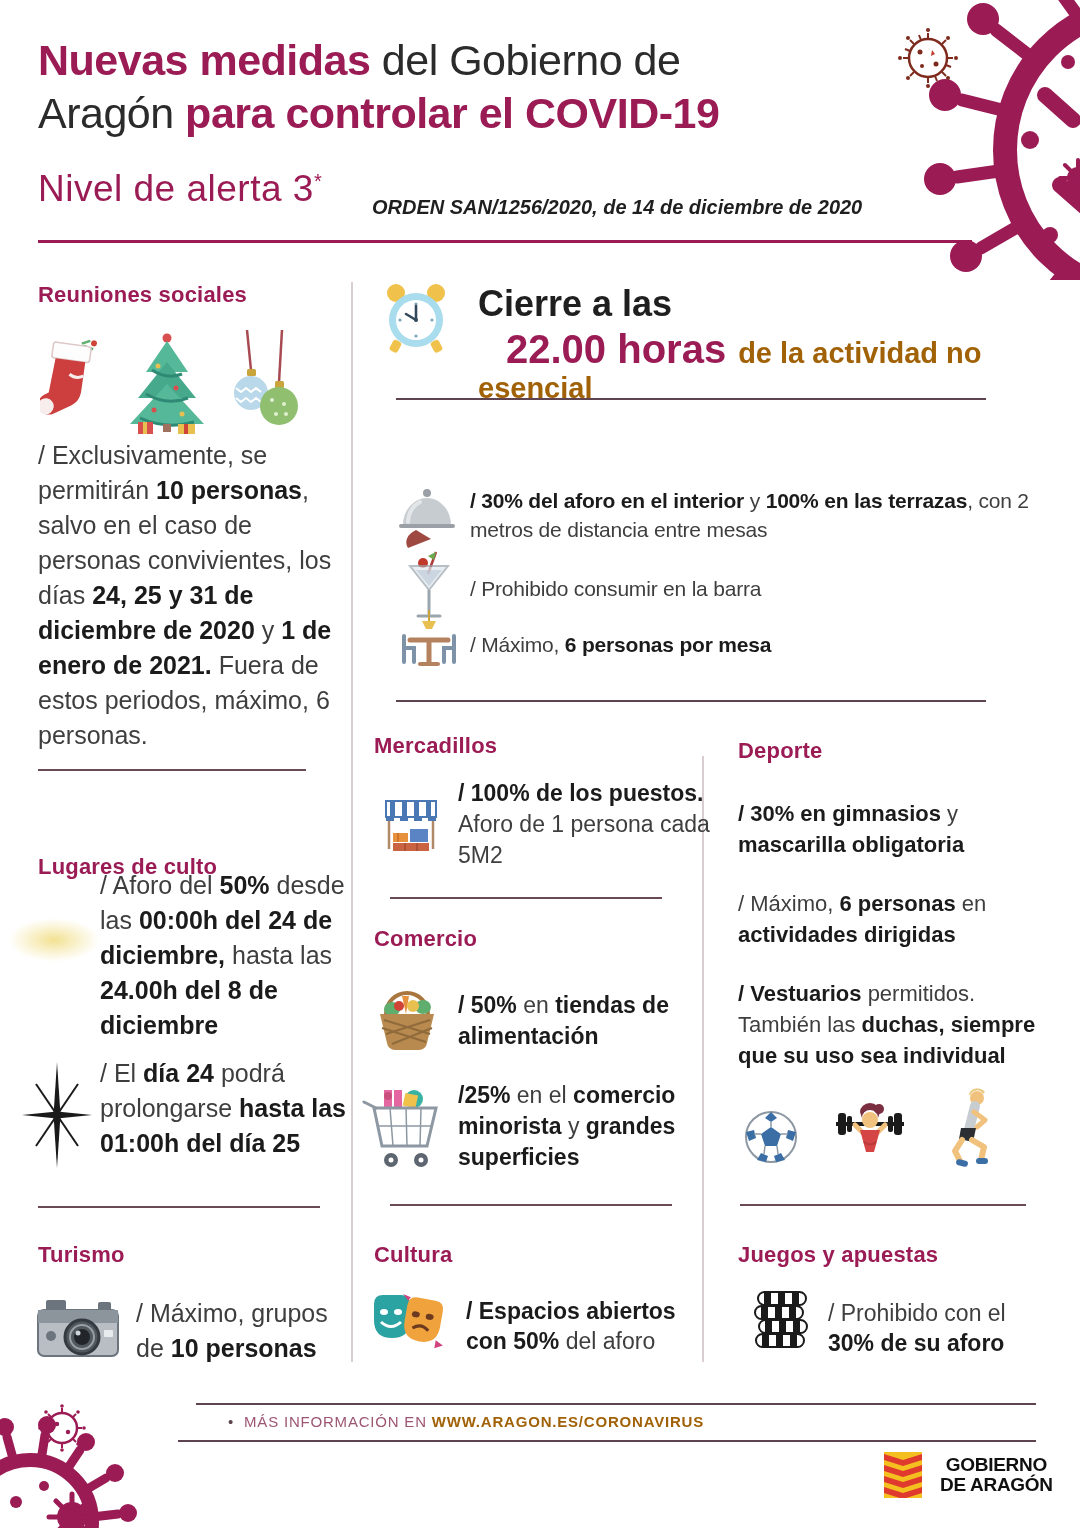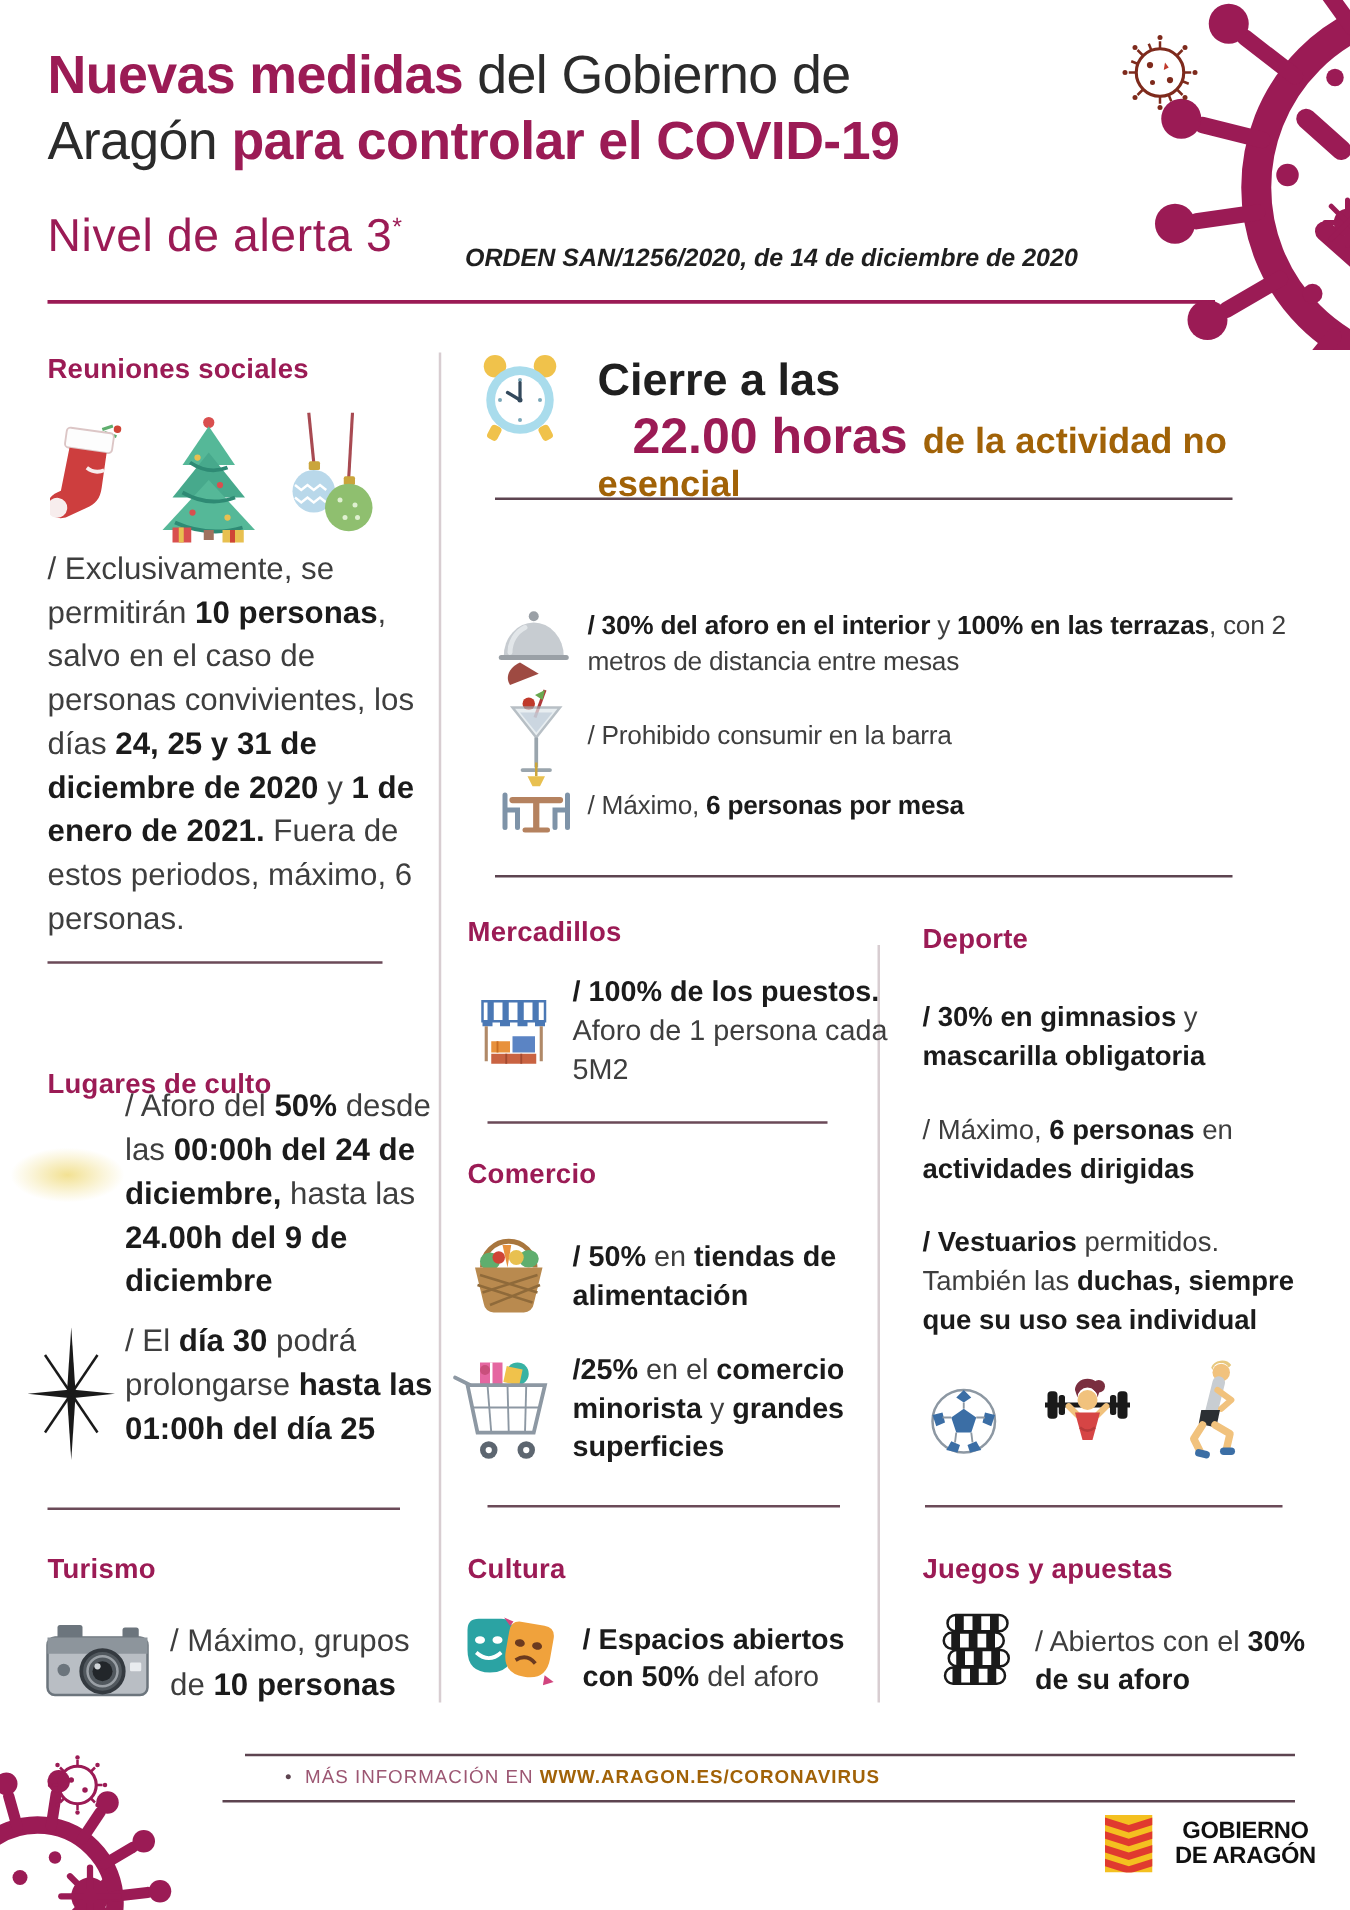--- a/index.html
+++ b/index.html
@@ -170,29 +170,29 @@
     <circle cx="54" cy="84" r="2" fill="#dff0d0"></circle>
       <circle cx="64" cy="84" r="2" fill="#dff0d0"></circle>
   </svg>
 
   <p class="abs txt txt-l" style="left:38px;top:438px;width:295px;margin:0;"><span>/ Exclusivamente, se permitirán </span><span class="b">10 personas</span><span>, salvo en el caso de personas convivientes, los días </span><span class="b">24, 25 y 31 de diciembre de 2020</span><span> y </span><span class="b">1 de enero de 2021.</span><span> Fuera de estos periodos, máximo, 6 personas.</span></p>
 
   <div class="abs hrule" style="left:38px;top:769px;width:268px;"></div>
 
   <div class="abs sec-h" style="left:38px;top:854px;">Lugares de culto</div>
   <div class="abs glow" style="left:8px;top:918px;"></div>
-  <p class="abs txt txt-l" style="left:100px;top:868px;width:250px;margin:0;"><span>/ Aforo del </span><span class="b">50%</span><span> desde las </span><span class="b">00:00h del 24 de diciembre,</span><span> hasta las </span><span class="b">24.00h del 9 de diciembre</span></p>
+  <p class="abs txt txt-l" style="left:100px;top:868px;width:250px;margin:0;"><span>/ Aforo del </span><span class="b">50%</span><span> desde las </span><span class="b">00:00h del 24 de diciembre,</span><span> hasta las </span><span class="b">24.00h del 8 de diciembre</span></p>
 
   <svg class="abs" style="left:22px;top:1062px;" width="70" height="106" viewBox="0 0 70 106">
     <polygon points="35,0 38.5,53 35,106 31.5,53" fill="#1a1a1a"></polygon>
     <polygon points="0,53 35,49.5 70,53 35,56.5" fill="#1a1a1a"></polygon>
     <line x1="14" y1="22" x2="56" y2="84" stroke="#1a1a1a" stroke-width="2"></line>
     <line x1="56" y1="22" x2="14" y2="84" stroke="#1a1a1a" stroke-width="2"></line>
   </svg>
-  <p class="abs txt txt-l" style="left:100px;top:1056px;width:250px;margin:0;"><span>/ El </span><span class="b">día 30</span><span> podrá prolongarse </span><span class="b">hasta las 01:00h del día 25</span></p>
+  <p class="abs txt txt-l" style="left:100px;top:1056px;width:250px;margin:0;"><span>/ El </span><span class="b">día 24</span><span> podrá prolongarse </span><span class="b">hasta las 01:00h del día 25</span></p>
 
   <div class="abs hrule" style="left:38px;top:1206px;width:282px;"></div>
 
   <div class="abs sec-h" style="left:38px;top:1242px;">Turismo</div>
   <svg class="abs" style="left:36px;top:1298px;" width="84" height="64" viewBox="0 0 84 64">
     <rect x="10" y="2" width="20" height="12" rx="2" fill="#6c757d"></rect>
     <rect x="62" y="4" width="13" height="9" rx="2" fill="#6c757d"></rect>
     <rect x="2" y="12" width="80" height="46" rx="6" fill="#b9bec4" stroke="#6c757d" stroke-width="2"></rect>
     <rect x="2" y="12" width="80" height="13" fill="#8d959c"></rect>
     <circle cx="46" cy="39" r="17" fill="#51585e" stroke="#343a40" stroke-width="3"></circle>
@@ -407,21 +407,21 @@
       <rect x="11" y="30" width="48" height="13" rx="6.5" fill="#fff" stroke="#1a1a1a" stroke-width="2"></rect>
       <rect x="17" y="30" width="7" height="13" fill="#1a1a1a"></rect>
         <rect x="31" y="30" width="7" height="13" fill="#1a1a1a"></rect>
         <rect x="45" y="30" width="7" height="13" fill="#1a1a1a"></rect>
       <rect x="8" y="44" width="48" height="13" rx="6.5" fill="#fff" stroke="#1a1a1a" stroke-width="2"></rect>
       <rect x="14" y="44" width="7" height="13" fill="#1a1a1a"></rect>
         <rect x="28" y="44" width="7" height="13" fill="#1a1a1a"></rect>
         <rect x="42" y="44" width="7" height="13" fill="#1a1a1a"></rect>
     </g>
   </svg>
-  <p class="abs txt txt-c" style="left:828px;top:1298px;width:230px;margin:0;"><span>/ Abiertos con el </span><span class="b">30% de su aforo</span></p>
+  <p class="abs txt txt-c" style="left:828px;top:1298px;width:230px;margin:0;"><span>/ Prohibido con el </span><span class="b">30% de su aforo</span></p>
 
   <div class="abs f-rule" style="left:196px;top:1403px;width:840px;"></div>
   <div class="abs f-info" style="left:228px;top:1413px;">
     <span class="bullet">•</span><span>MÁS INFORMACIÓN EN </span><span class="url">WWW.ARAGON.ES/CORONAVIRUS</span>
   </div>
   <div class="abs f-rule" style="left:178px;top:1440px;width:858px;"></div>
 
   <svg class="abs" style="left:0;top:1382px;" width="232" height="146" viewBox="0 0 232 146">
     <g stroke="#9B1B55" fill="#9B1B55">
       <circle cx="30" cy="140" r="62" fill="#fff" stroke-width="14"></circle>

